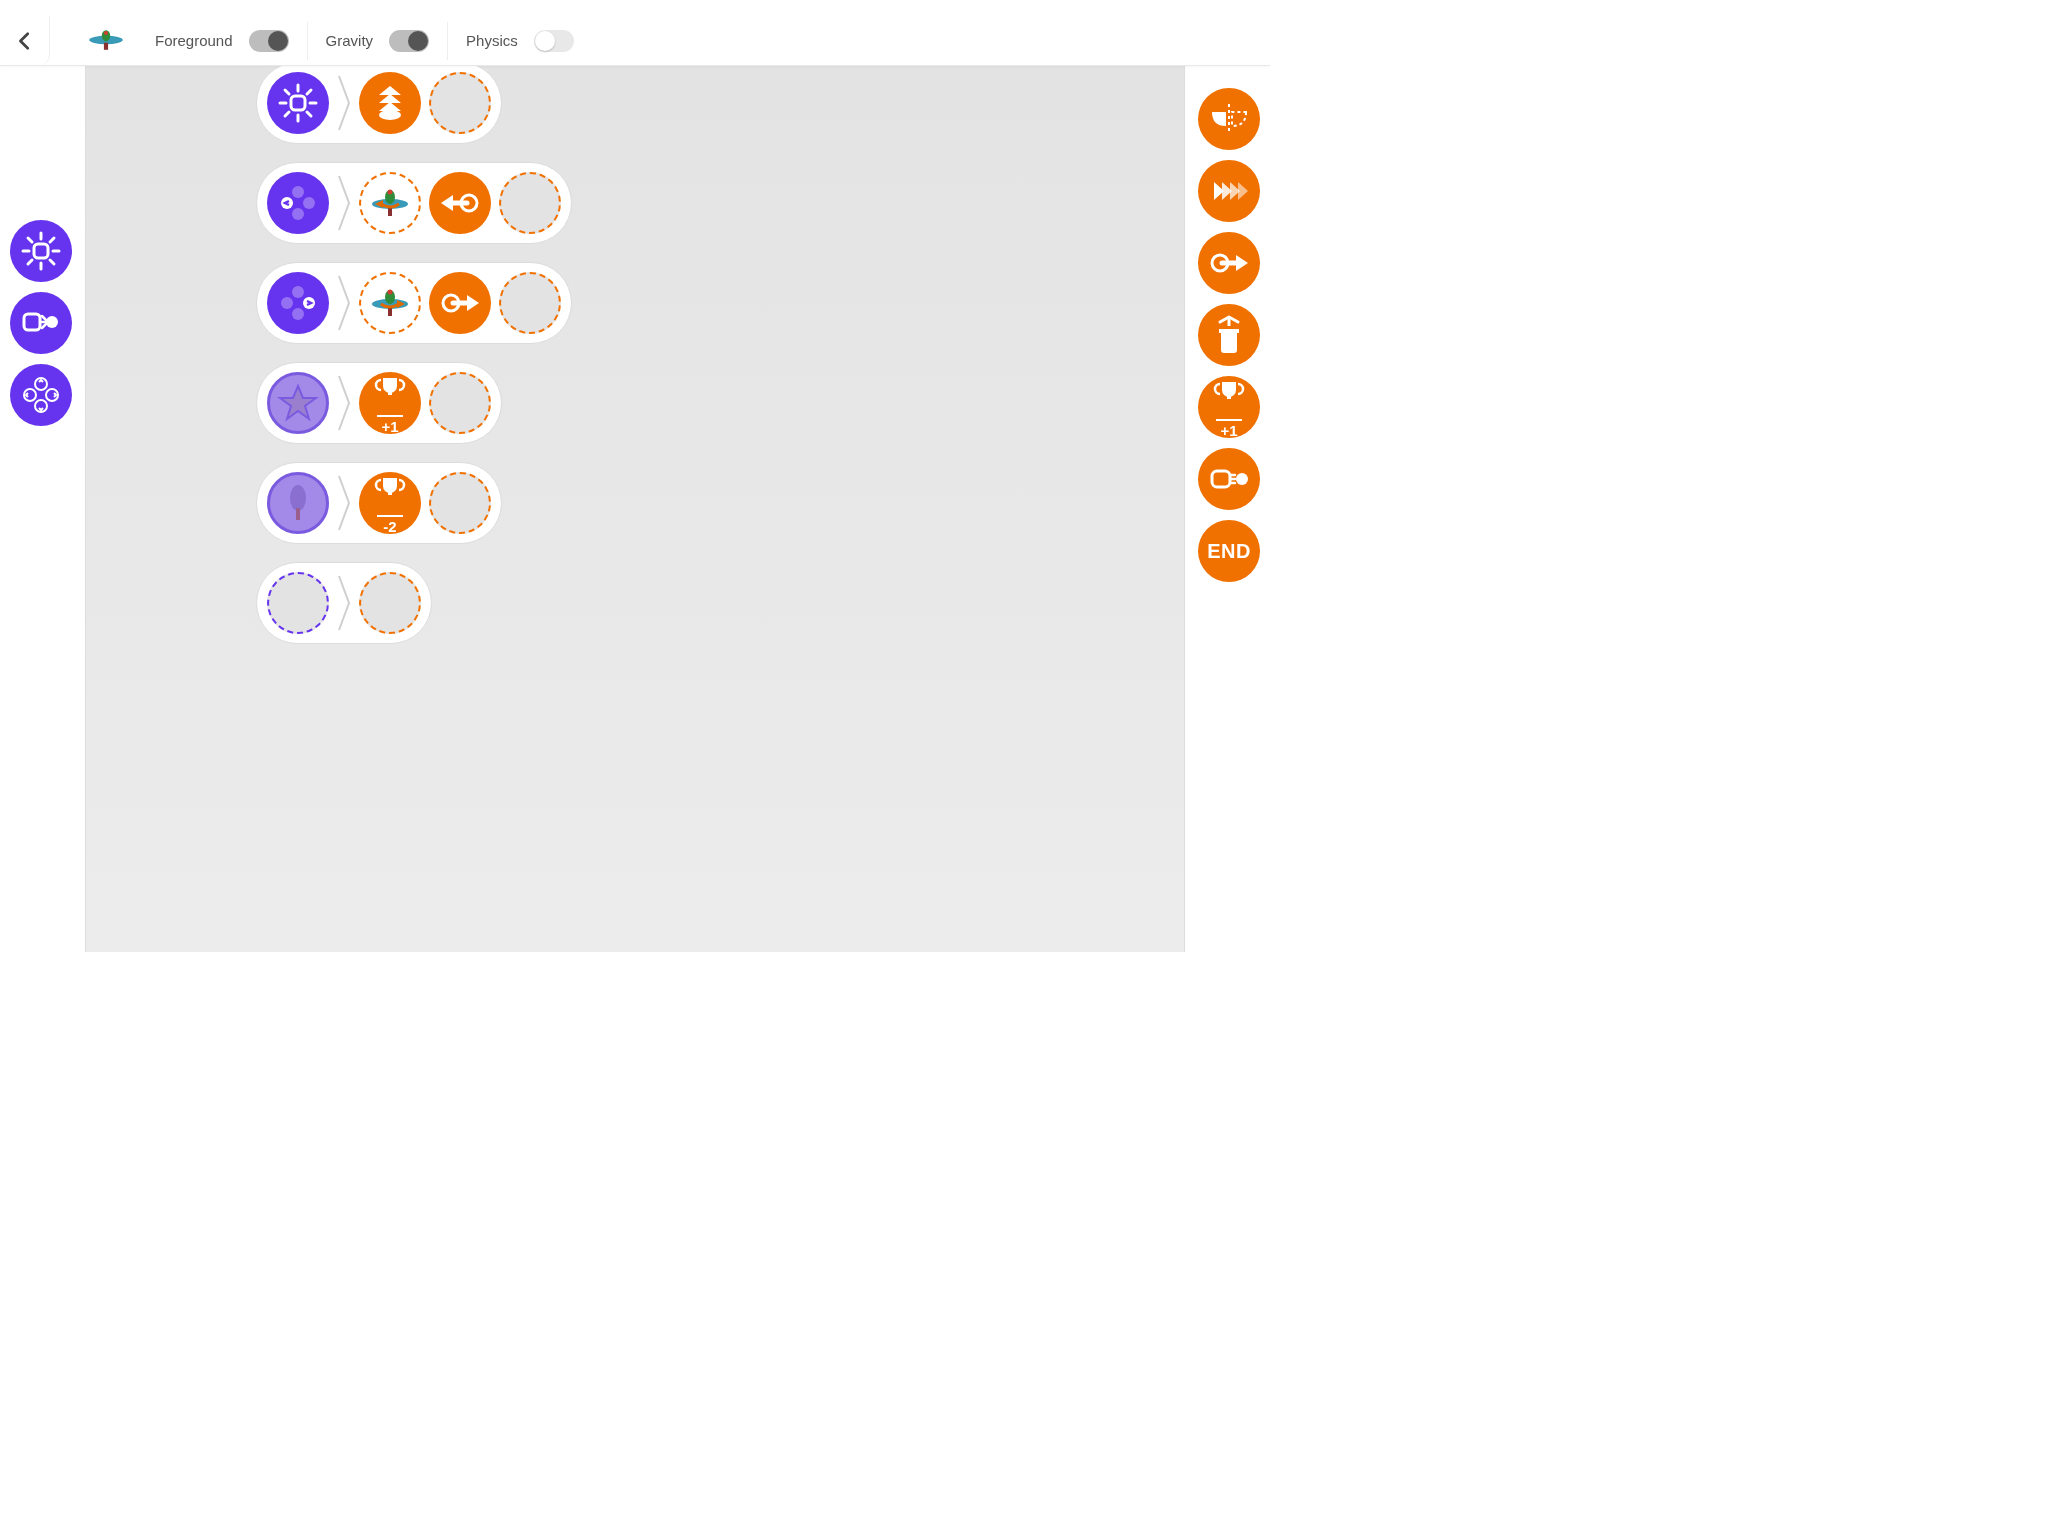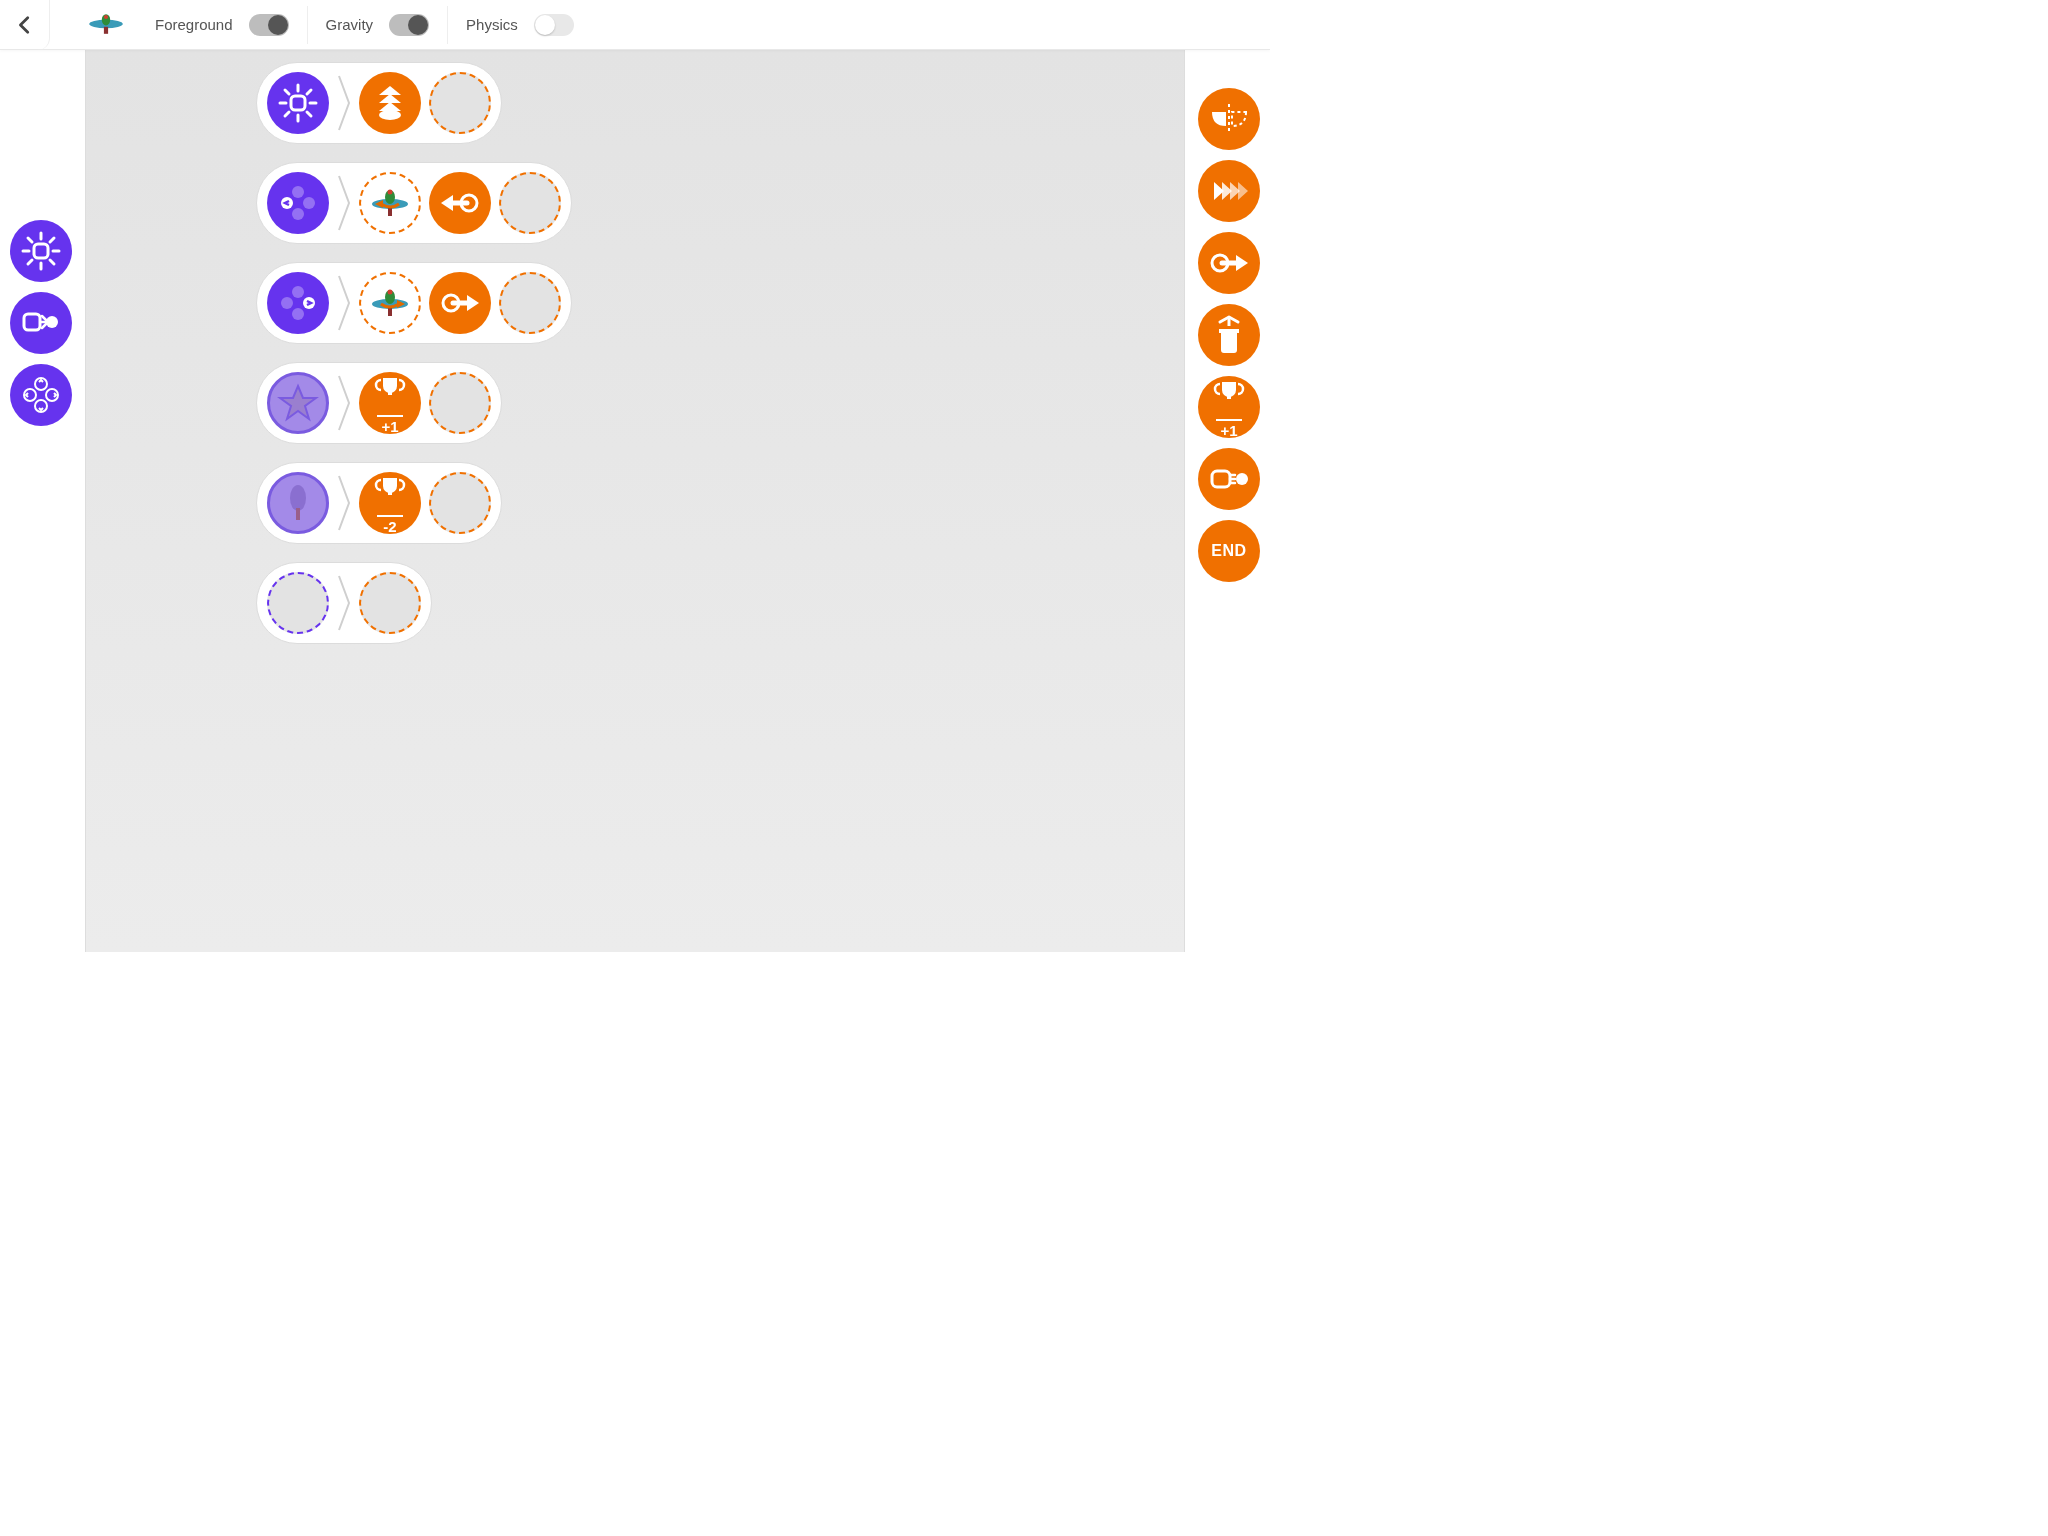--- a/index.html
+++ b/index.html
@@ -8,21 +8,21 @@
     background: #fff;
     width: 1270px;
     height: 952px;
     overflow: hidden;
     position: relative;
   }
 
   
   .header {
     position: absolute;
-    top: 0; left: 0; right: 0;
+    top: 16px; left: 0; right: 0;
     height: 50px;
     background: #fff;
     display: flex;
     align-items: center;
     border-bottom: 1px solid #e8e8e8;
     box-shadow: 0 1px 3px rgba(0,0,0,.04);
     z-index: 10;
   }
   .back-btn {
     width: 50px; height: 50px;
@@ -132,21 +132,21 @@
     width: fit-content;
   }
   .then-sep {
     width: 14px; height: 60px;
     display: flex; align-items: center; justify-content: center;
   }
   .then-sep svg { width: 14px; height: 58px; }
 
   
   .end-label {
-    color: #fff; font-weight: 700; font-size: 16px; letter-spacing: .5px;
+    color: #fff; font-weight: 700; font-size: 20px; letter-spacing: .5px;
   }
   
   .score-text {
     color: #fff; font-weight: 700; font-size: 15px;
   }
 </style>
 </head>
 <body>
 
 <div class="header">

